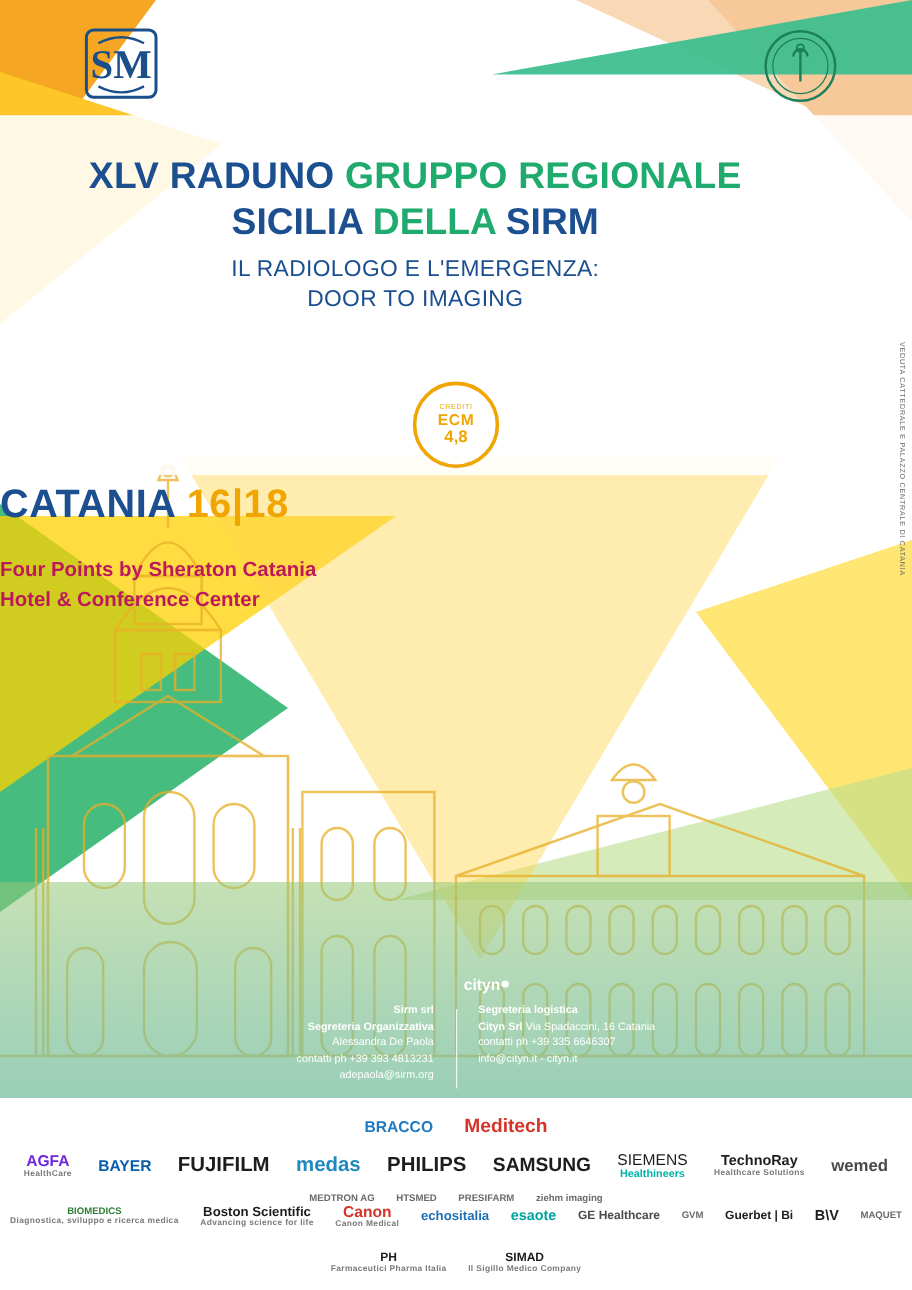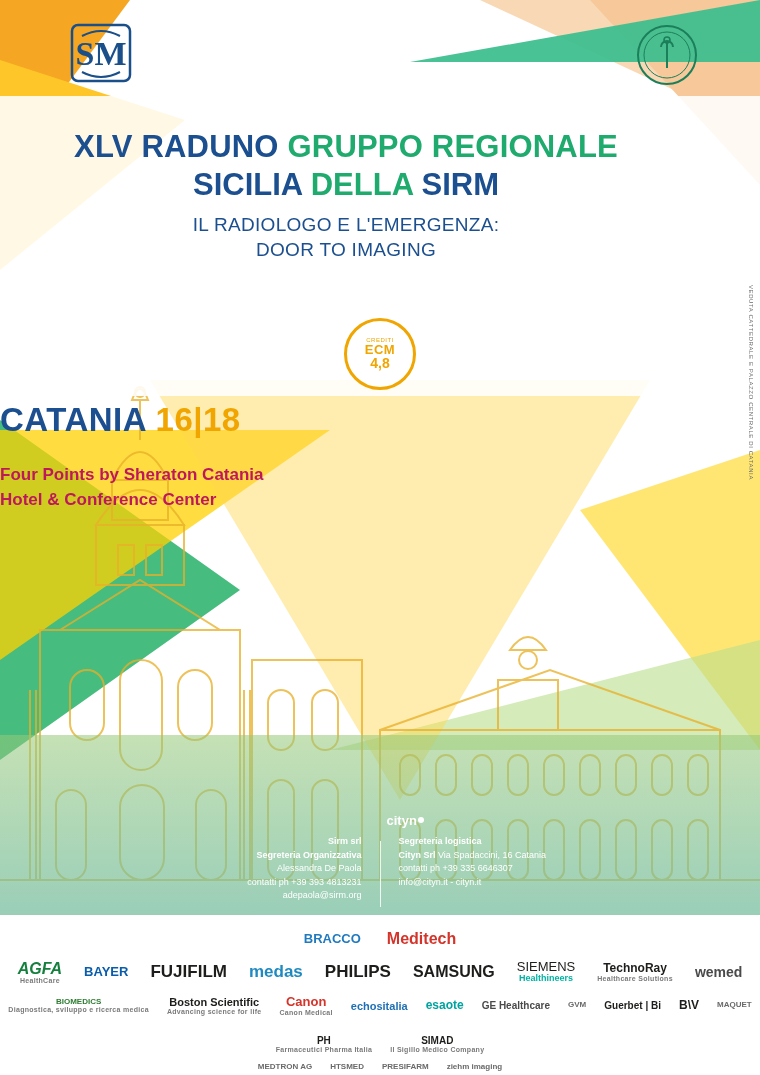--- a/index.html
+++ b/index.html
@@ -223,21 +223,21 @@
   .sp-row-2 { gap: 22px; margin-bottom: 10px; }
   .sp-row-3 { gap: 18px; margin-bottom: 8px; }
   .sp-row-4 { gap: 18px; }
 
   .sp { font-size: 15px; font-weight: bold; color: #4a4a4a; white-space: nowrap; }
   .sp-sm { font-size: 11px; font-weight: bold; color: #5a5a5a; white-space: nowrap; }
   .sp-xs { font-size: 8px; font-weight: bold; color: #6a6a6a; white-space: nowrap; }
 
   .sp-bracco { color: #1f7ac0; font-size: 13px; }
   .sp-meditech { color: #d4342a; font-size: 16px; }
-  .sp-agfa { color: #15803d; font-size: 16px; font-style: italic; }
+  .sp-agfa { color: #6d28d9; font-size: 13px; }
   .sp-bayer { color: #0a5dab; font-size: 13px; }
   .sp-fuji { color: #1d1d1b; font-size: 17px; }
   .sp-medas { color: #1f8ac0; font-size: 17px; }
   .sp-philips { color: #1d1d1b; font-size: 17px; }
   .sp-samsung { color: #1d1d1b; font-size: 16px; }
   .sp-siemens { color: #1d1d1b; font-size: 13px; }
   .sp-siemens .sub { color: #00b3a4; font-size: 9px; display:block; font-weight: bold;}
   .sp-techno { color: #1d1d1b; font-size: 12px; }
   .sp-wemed { color: #4a4a4a; font-size: 14px; }
   .sp-boston { color: #1d1d1b; font-size: 11px; }
@@ -439,65 +439,65 @@
       </div>
       <div class="sp-stack">
         <span class="sp sp-techno">TechnoRay</span>
         <span class="sp-sub">Healthcare Solutions</span>
       </div>
       <div class="sp-stack">
         <span class="sp sp-wemed">wemed</span>
       </div>
     </div>
 
-    <div class="sp-row sp-row-3">
-      <div class="sp-stack">
-        <span class="sp-sm sp-bio">BIOMEDICS</span>
-        <span class="sp-sub">Diagnostica, sviluppo e ricerca medica</span>
-      </div>
-      <div class="sp-stack">
-        <span class="sp-sm sp-boston">Boston Scientific</span>
-        <span class="sp-sub">Advancing science for life</span>
-      </div>
-      <div class="sp-stack">
-        <span class="sp-sm sp-canon">Canon</span>
-        <span class="sp-sub">Canon Medical</span>
-      </div>
-      <div class="sp-stack">
-        <span class="sp-sm sp-echos">echositalia</span>
-      </div>
-      <div class="sp-stack">
-        <span class="sp-sm sp-esaote">esaote</span>
-      </div>
-      <div class="sp-stack">
-        <span class="sp-sm sp-ge">GE Healthcare</span>
-      </div>
-      <div class="sp-stack">
-        <span class="sp-xs">GVM</span>
-      </div>
-      <div class="sp-stack">
-        <span class="sp-sm sp-guerbet">Guerbet | Bi</span>
-      </div>
-      <div class="sp-stack">
-        <span class="sp-sm sp-bv">B\V</span>
-      </div>
-      <div class="sp-stack">
-        <span class="sp-xs">MAQUET</span>
-      </div>
-      <div class="sp-stack">
-        <span class="sp-sm sp-ph">PH</span>
-        <span class="sp-sub">Farmaceutici Pharma Italia</span>
-      </div>
-      <div class="sp-stack">
-        <span class="sp-sm sp-simad">SIMAD</span>
-        <span class="sp-sub">Il Sigillo Medico Company</span>
-      </div>
-    </div>
-
     <div class="sp-row sp-row-4">
       <div class="sp-xs">MEDTRON AG</div>
       <div class="sp-xs">HTSMED</div>
       <div class="sp-xs">PRESIFARM</div>
       <div class="sp-xs">ziehm imaging</div>
     </div>
 
+    <div class="sp-row sp-row-3">
+      <div class="sp-stack">
+        <span class="sp-sm sp-bio">BIOMEDICS</span>
+        <span class="sp-sub">Diagnostica, sviluppo e ricerca medica</span>
+      </div>
+      <div class="sp-stack">
+        <span class="sp-sm sp-boston">Boston Scientific</span>
+        <span class="sp-sub">Advancing science for life</span>
+      </div>
+      <div class="sp-stack">
+        <span class="sp-sm sp-canon">Canon</span>
+        <span class="sp-sub">Canon Medical</span>
+      </div>
+      <div class="sp-stack">
+        <span class="sp-sm sp-echos">echositalia</span>
+      </div>
+      <div class="sp-stack">
+        <span class="sp-sm sp-esaote">esaote</span>
+      </div>
+      <div class="sp-stack">
+        <span class="sp-sm sp-ge">GE Healthcare</span>
+      </div>
+      <div class="sp-stack">
+        <span class="sp-xs">GVM</span>
+      </div>
+      <div class="sp-stack">
+        <span class="sp-sm sp-guerbet">Guerbet | Bi</span>
+      </div>
+      <div class="sp-stack">
+        <span class="sp-sm sp-bv">B\V</span>
+      </div>
+      <div class="sp-stack">
+        <span class="sp-xs">MAQUET</span>
+      </div>
+      <div class="sp-stack">
+        <span class="sp-sm sp-ph">PH</span>
+        <span class="sp-sub">Farmaceutici Pharma Italia</span>
+      </div>
+      <div class="sp-stack">
+        <span class="sp-sm sp-simad">SIMAD</span>
+        <span class="sp-sub">Il Sigillo Medico Company</span>
+      </div>
+    </div>
+
   </div>
 </div>
 
 </body></html>

